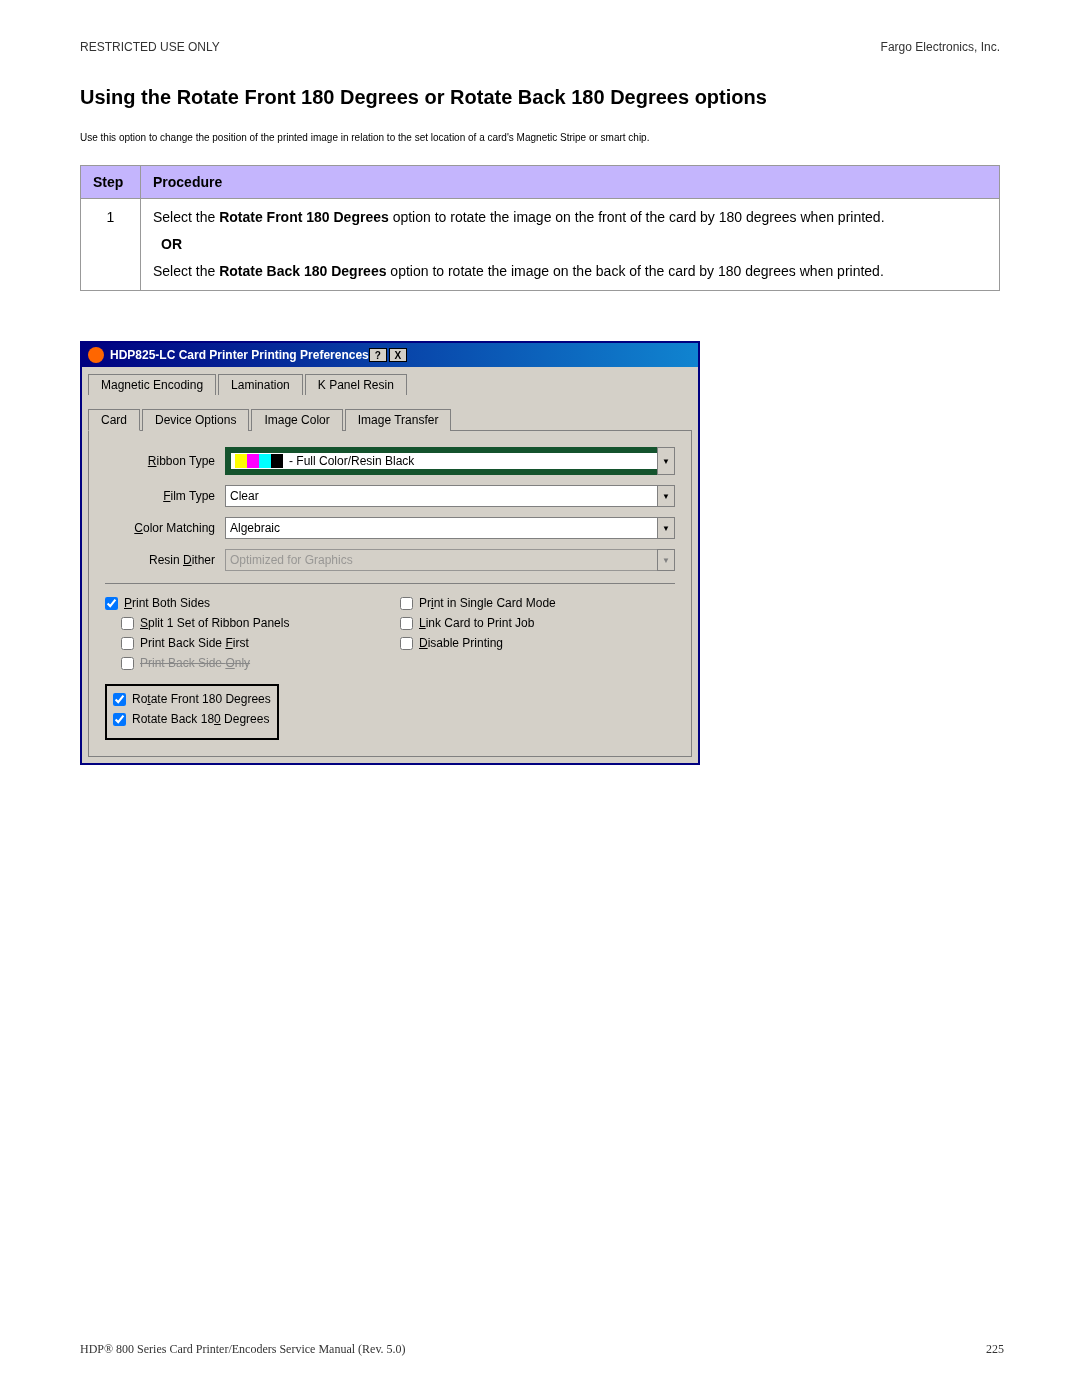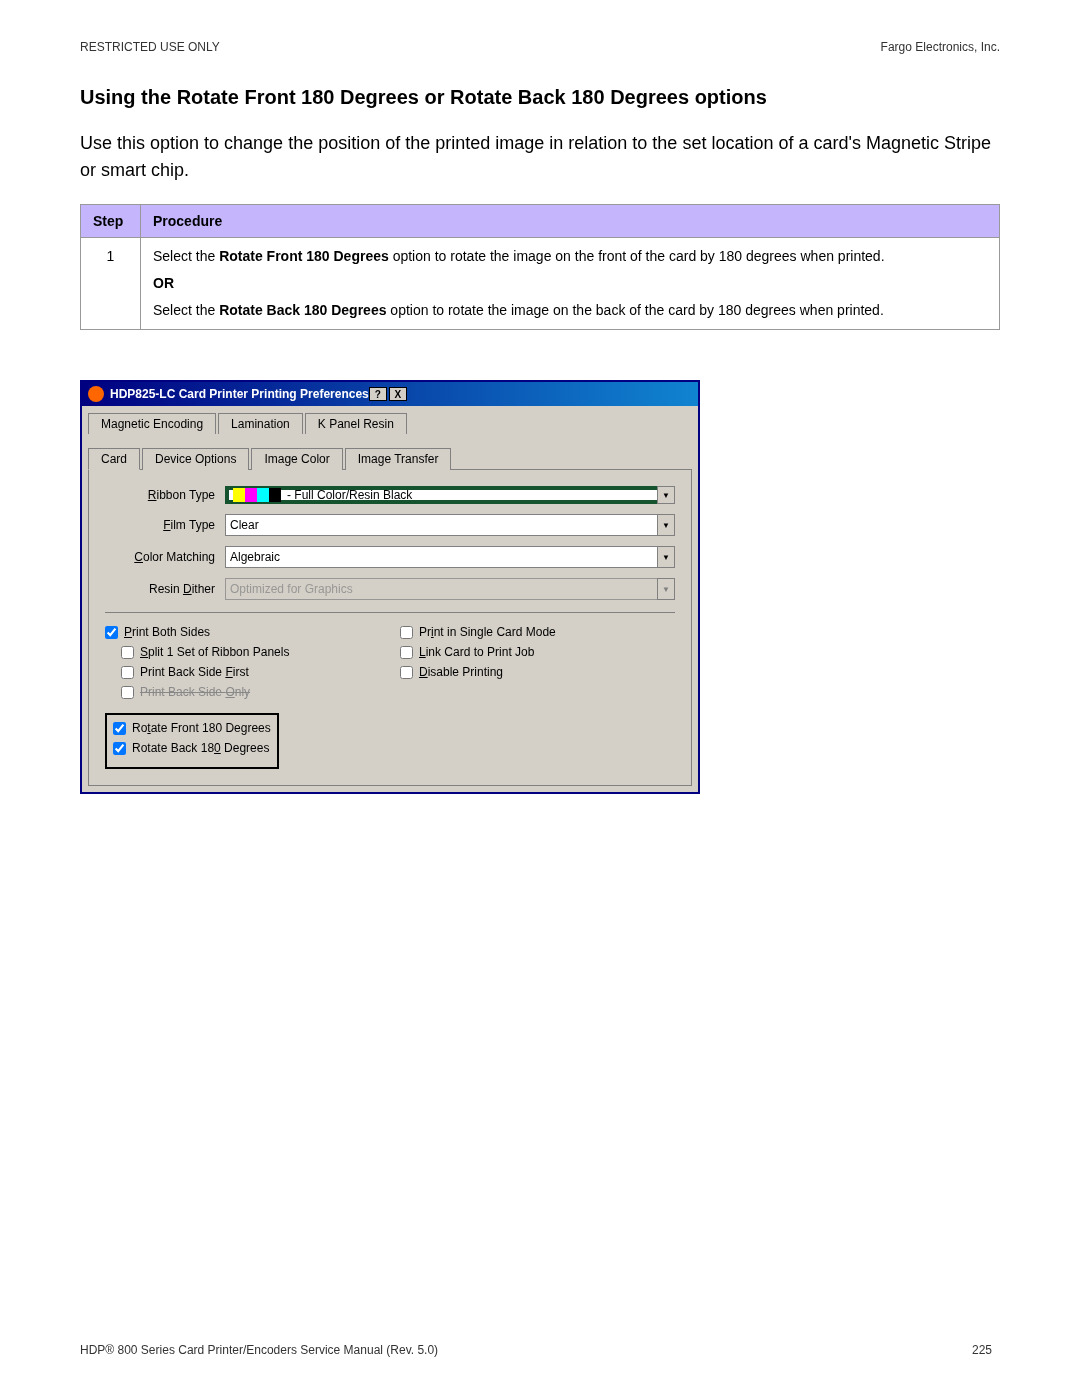--- a/index.html
+++ b/index.html
@@ -22,21 +22,21 @@
     }
 
     .page-title {
       font-size: 20px;
       font-weight: bold;
       margin-bottom: 20px;
       line-height: 1.3;
     }
 
     .description {
-      font-size: 18px;
+      font-size: 10px;
       margin-bottom: 20px;
       line-height: 1.5;
     }
 
     .procedure-table {
       border-collapse: collapse;
       width: 100%;
       margin-bottom: 30px;
       border: 1px solid #999;
     }
@@ -58,21 +58,21 @@
       line-height: 1.5;
     }
 
     .procedure-table td:first-child {
       text-align: center;
       width: 60px;
     }
 
     .or-text {
       font-weight: bold;
-      margin: 6px 0;
+      margin: 6px 8px;
     }
 
     
     .dialog-wrapper {
       margin: 20px 0 30px 0;
       display: inline-block;
     }
 
     .dialog {
       border: 2px solid #000080;
@@ -275,30 +275,31 @@
     .footer-bar {
       display: flex;
       justify-content: space-between;
       font-size: 12px;
       margin-top: auto;
       padding-top: 40px;
       color: #333;
       position: absolute;
       bottom: 40px;
       left: 80px;
-      right: 88px;
+      right: 76px;
+      font-family: Liberation Serif, serif;
     }
 
     .ymck-wrapper {
       display: flex;
       align-items: center;
       background: #fff;
-      border: 4px solid #14532d;
+      border: 6px solid #14532d;
       width: 100%;
-      height: 18px;
+      height: 28px;
       padding: 2px 4px;
     }
 
     .ymck-box {
       display: flex;
       gap: 0;
       margin-right: 6px;
     }
 
     .ymck-text {

